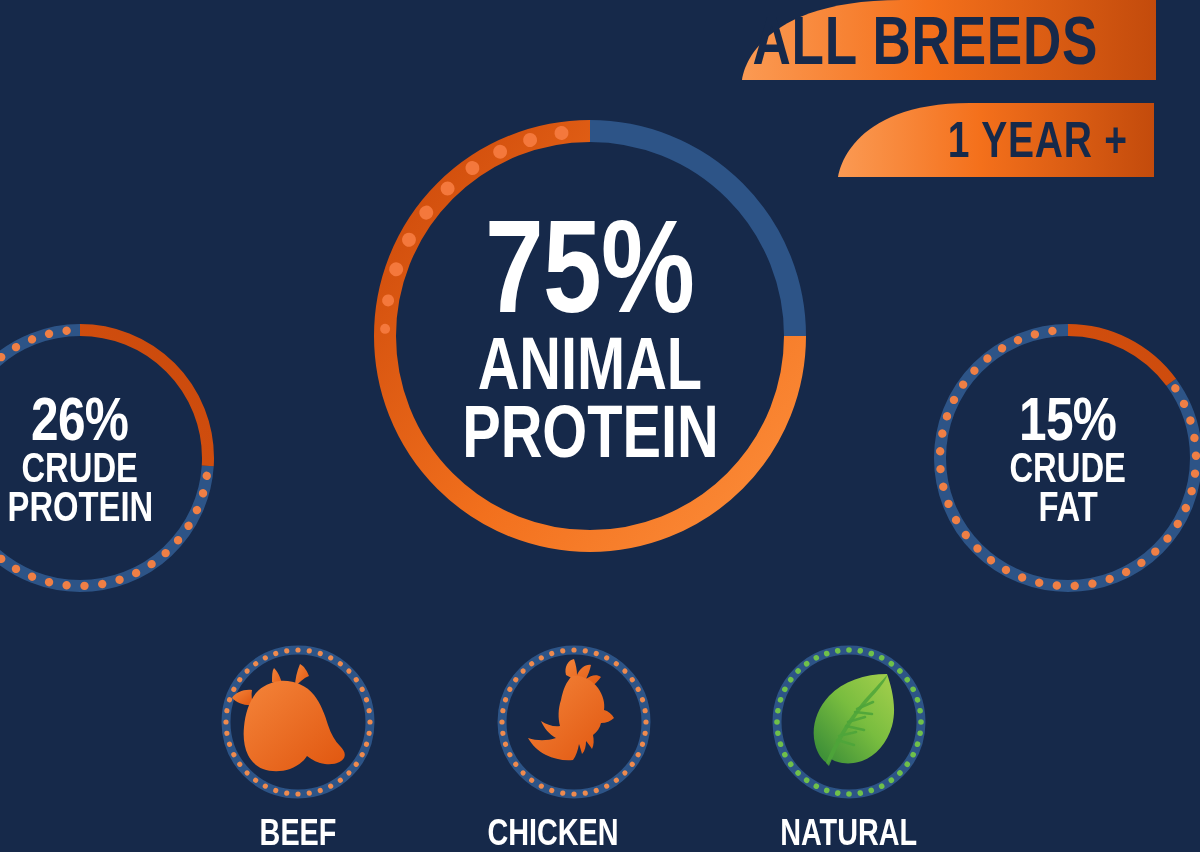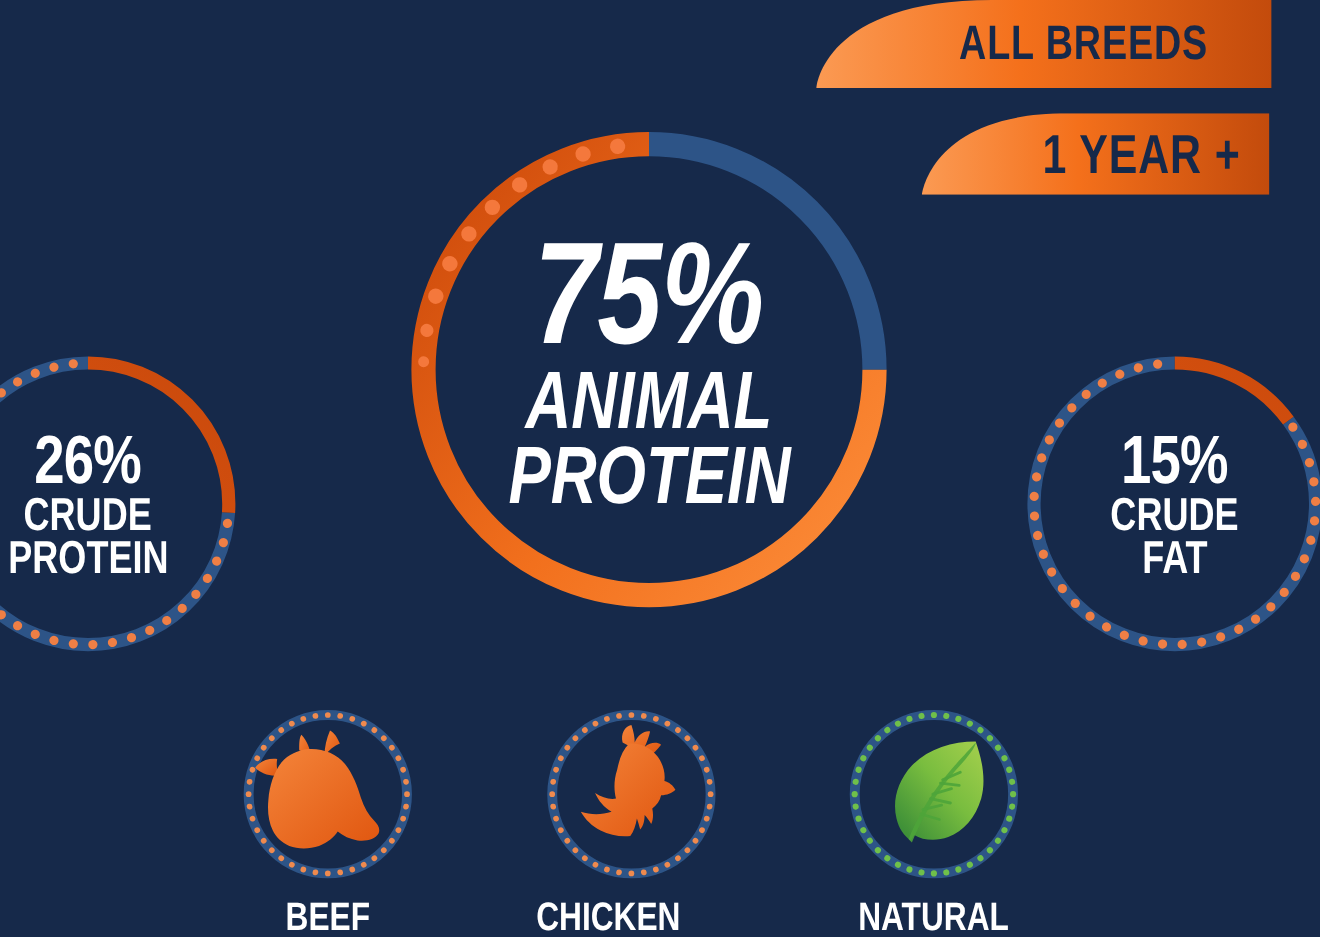--- a/index.html
+++ b/index.html
@@ -36,21 +36,21 @@
     position: relative;
     z-index: 1;
     white-space: nowrap;
     font-family: "Liberation Sans Narrow", "Liberation Sans", sans-serif;
     transform: scaleX(0.78);
     transform-origin: right center;
   }
 
   #banner-breeds {
     left: 742px; top: 0px; width: 414px; height: 80px;
-    font-size: 44px;
+    font-size: 68px;
     padding-right: 58px;
     box-sizing: border-box;
   }
   #banner-age {
     left: 838px; top: 103px; width: 316px; height: 74px;
     font-size: 50px;
     padding-right: 26px;
     box-sizing: border-box;
   }
 
@@ -79,21 +79,21 @@
     letter-spacing: -1px;
   }
   .ring-center .lbl {
     font-family: "Liberation Sans Narrow", "Liberation Sans", sans-serif;
     transform: scaleX(0.78);
     letter-spacing: 0px;
   }
 
   
   #ring-main { left: 352px; top: 98px; width: 476px; height: 476px; }
-  #main-text { left: 352px; top: 98px; width: 476px; height: 476px; font-style: italic; }
+  #main-text { left: 352px; top: 98px; width: 476px; height: 476px; }
   #main-text .pct { font-size: 132px; margin-bottom: 2px; }
   #main-text .lbl { font-size: 74px; }
 
   
   #ring-left { left: -60px; top: 318px; width: 280px; height: 280px; }
   #left-text { left: -60px; top: 318px; width: 280px; height: 280px; }
   #left-text .pct { font-size: 62px; margin-bottom: 2px; }
   #left-text .lbl { font-size: 42px; }
 
   

